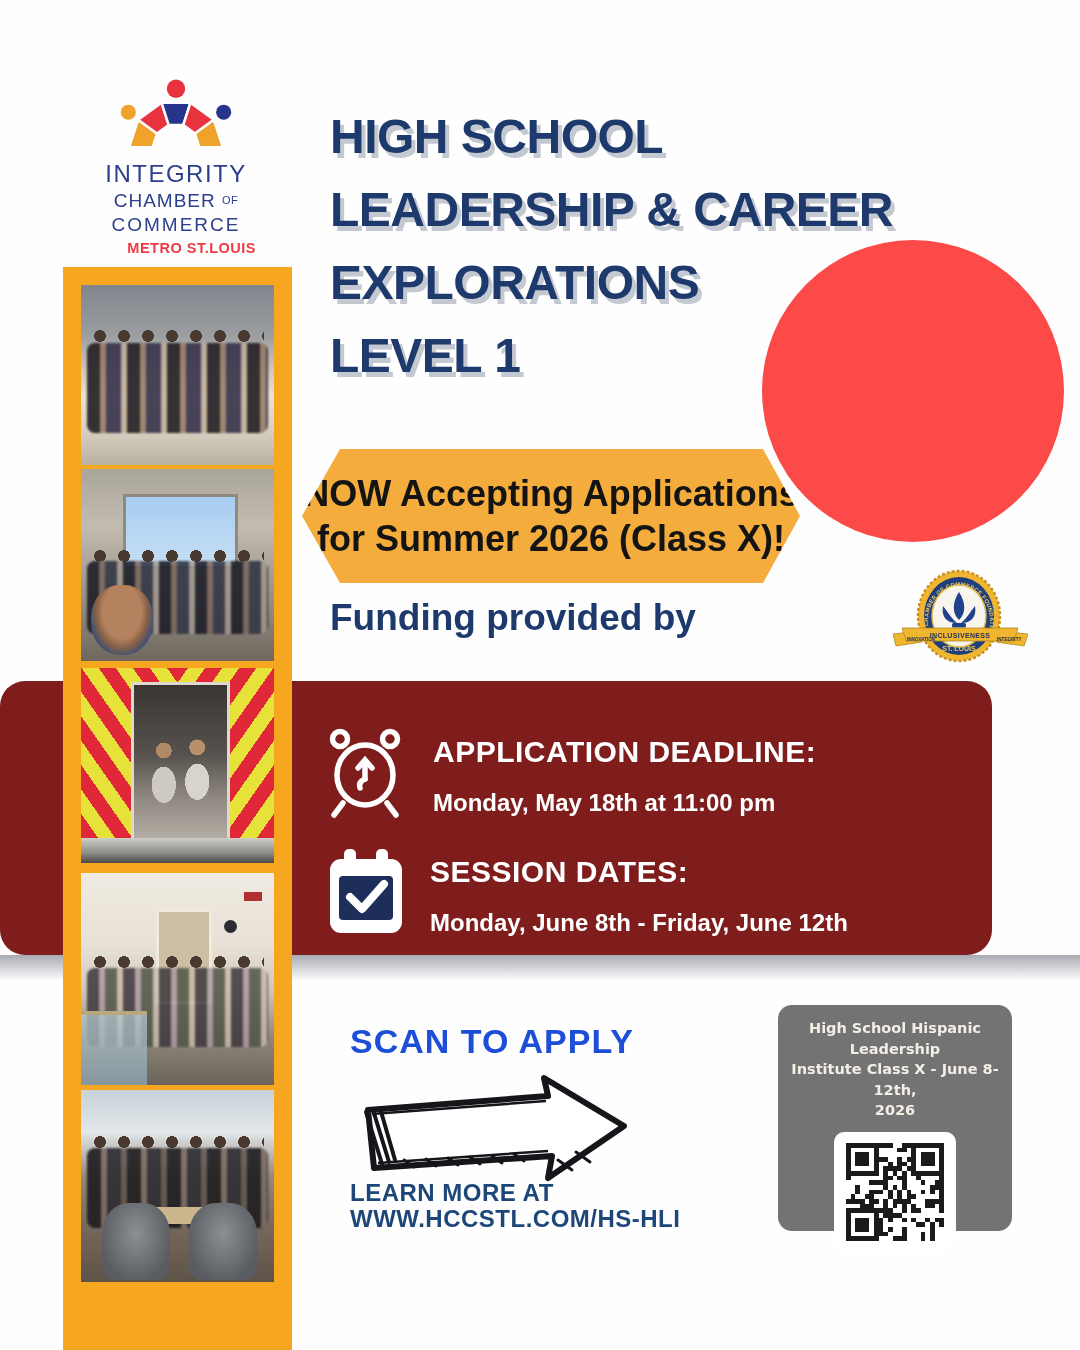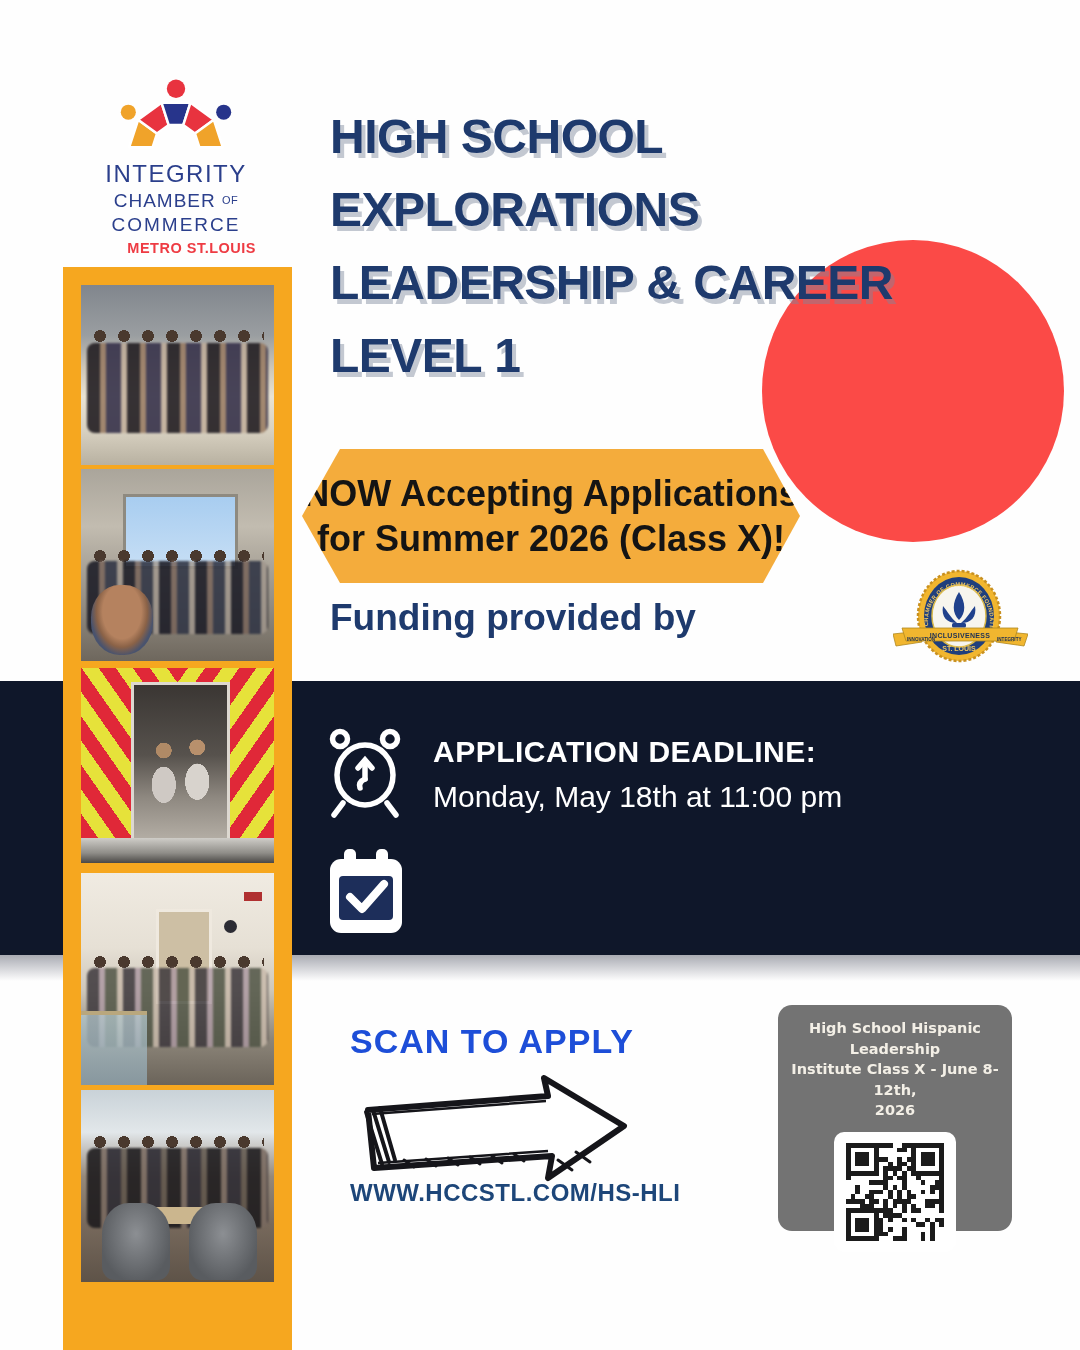--- a/index.html
+++ b/index.html
@@ -26,32 +26,32 @@
   .banner{position:absolute;left:302px;top:449px;width:498px;height:134px;z-index:3;
     background:rgba(243,166,45,.93);
     clip-path:polygon(38px 0,461px 0,100% 50%,461px 100%,38px 100%,0 50%);
     display:flex;flex-direction:column;align-items:center;justify-content:center;
     font-size:36px;line-height:45px;font-weight:800;color:#141414;text-align:center;}
   
   .funding{position:absolute;left:330px;top:597px;z-index:3;
     font-size:37px;font-weight:800;color:#1e3a6d;}
   .seal{position:absolute;left:893px;top:568px;z-index:3;}
   
-  .band{position:absolute;left:0;top:681px;width:1080px;height:274px;background:#0f172a;z-index:1;}
+  .band{position:absolute;left:0;top:681px;width:992px;height:274px;background:#7f1d1d;z-index:1;border-radius:25px;}
   .band-shadow{position:absolute;left:0;top:955px;width:1080px;height:26px;z-index:1;
     background:linear-gradient(180deg,#a9abb3,rgba(255,255,255,0));}
   .info-row{position:absolute;display:flex;align-items:flex-start;color:#fff;}
   .info-row.r1{left:325px;top:46px;}
   .info-row.r2{left:330px;top:168px;}
   .info-icon{flex:0 0 auto;}
   .info-text{margin-left:28px;}
   .r1 .info-text{margin-top:8px;}
   .r2 .info-text{margin-top:6px;}
   .info-heading{font-size:30px;font-weight:800;letter-spacing:.5px;}
-  .info-value{font-size:30px;font-weight:400;margin-top:11px;}
+  .info-value{font-size:24px;font-weight:700;margin-top:20px;}
   
   .strip{position:absolute;left:63px;top:267px;width:229px;height:1083px;background:#f6a71f;z-index:5;}
   .photo{position:absolute;left:18px;width:193px;overflow:hidden;}
   .photo>div{position:absolute;}
   .crowd{left:3%;right:3%;border-radius:8px;filter:blur(1.1px);}
   .heads{left:5%;right:5%;height:16px;filter:blur(.6px);
     background:radial-gradient(circle 6px at 9px 8px,#4a392e 97%,transparent 100%) repeat-x;
     background-size:24px 16px;}
   #p1{top:18px;height:180px;
     background:linear-gradient(180deg,#81868d 0%,#9a9ea1 28%,#cdc6b8 46%,#e9e3d3 62%,#d9d2c2 80%,#b8b1a1 100%);}
@@ -137,22 +137,22 @@
       <circle cx="127" cy="60" r="9" fill="#27348b"></circle>
     </svg>
     <div class="logo-l1">INTEGRITY</div>
     <div class="logo-l2"><span>CHAMBER</span> <span class="of">OF</span></div>
     <div class="logo-l3">COMMERCE</div>
     <div class="logo-l4">METRO ST.LOUIS</div>
   </header>
 
   <h1 class="title">
     <div>HIGH SCHOOL</div>
+    <div>LEADERSHIP &amp; CAREER</div>
     <div>EXPLORATIONS</div>
-    <div>LEADERSHIP &amp; CAREER</div>
     <div>LEVEL 1</div>
   </h1>
 
   <div class="banner">
     <div>NOW Accepting Applications</div>
     <div>for Summer 2026 (Class X)!</div>
   </div>
 
   <div class="funding">Funding provided by</div>
 
@@ -202,20 +202,24 @@
       </div>
     </div>
     <div class="info-row r2">
       <svg class="info-icon" width="72" height="86" viewBox="0 0 72 86">
         <rect x="14" y="0" width="12" height="20" rx="5" fill="#ffffff"></rect>
         <rect x="46" y="0" width="12" height="20" rx="5" fill="#ffffff"></rect>
         <rect x="0" y="10" width="72" height="74" rx="11" fill="#ffffff"></rect>
         <rect x="9" y="27" width="54" height="44" rx="4" fill="#1d2e5a"></rect>
         <path d="M20 48 l12 12 l22 -25" fill="none" stroke="#ffffff" stroke-width="8" stroke-linecap="round" stroke-linejoin="round"></path>
       </svg>
+      <div class="info-text">
+        <div class="info-heading">SESSION DATES:</div>
+        <div class="info-value">Monday, June 8th - Friday, June 12th</div>
+      </div>
     </div>
   </section>
   <div class="band-shadow"></div>
 
   <aside class="strip">
     <div class="photo" id="p1" title="Group of students posing in a school hallway">
       <div class="heads"></div>
         <div class="crowd"></div>
     </div>
     <div class="photo" id="p2" title="Students group selfie in a classroom with a presentation screen">
@@ -263,20 +267,21 @@
         <path d="M96 86 l10 7"></path>
       <path d="M118 85 l10 7"></path>
         <path d="M140 84 l10 7"></path>
         <path d="M162 82 l10 7"></path>
       <path d="M206 88 l14 10"></path>
         <path d="M224 80 l14 10"></path>
     </g>
   </svg>
 
   <div class="learn">
+    <div>LEARN MORE AT</div>
     <div>WWW.HCCSTL.COM/HS-HLI</div>
   </div>
 
   <div class="qr-panel">
     <div class="qr-caption">
       <div>High School Hispanic Leadership</div>
       <div>Institute Class X - June 8-12th,</div>
       <div>2026</div>
     </div>
     <div class="qr-box">

